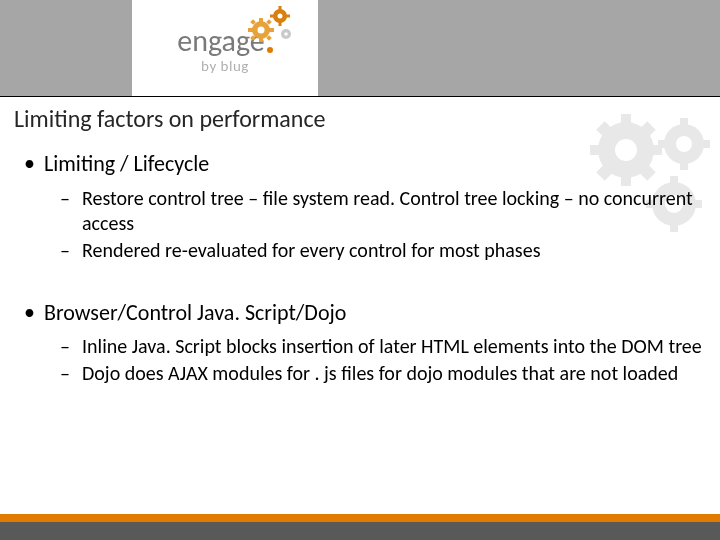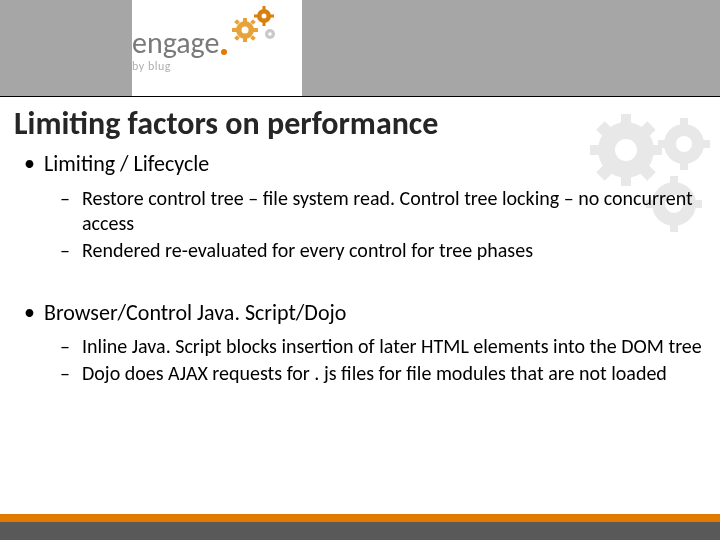--- a/index.html
+++ b/index.html
@@ -1,26 +1,26 @@
 <!DOCTYPE html>
 <html><head>
 <meta charset="utf-8">
 <style>
   html,body{margin:0;padding:0;width:720px;height:540px;font-family:Calibri,Arial,sans-serif;background:#fff;color:#000;overflow:hidden;position:relative}
   .header-bar{position:absolute;top:0;left:0;right:0;height:96px}
   .bg-grey-left{position:absolute;left:0;top:0;width:132px;height:96px;background:#a6a6a6}
   .bg-grey-right{position:absolute;left:302px;top:0;right:0;height:96px;background:#a6a6a6}
-  .logo-box{position:absolute;left:132px;top:0;width:170px;height:96px;background:#fff;display:flex;flex-direction:column;align-items:flex-start;justify-content:center}
+  .logo-box{position:absolute;left:132px;top:0;width:186px;height:96px;background:#fff;display:flex;flex-direction:column;align-items:center;justify-content:center}
   .logo-text{display:flex;align-items:flex-end;gap:0}
   .engage-word{font-size:30px;font-weight:400;color:#7a7a7a;letter-spacing:0}
   .engage-dot{width:6px;height:6px;background:#e07b00;border-radius:50%;margin-left:2px;margin-bottom:6px}
   .gears-small{position:absolute;top:4px;right:22px}
-  .byblug{font-size:12px;color:#b0b0b0;margin-top:-2px;letter-spacing:0.5px}
+  .byblug{font-size:15px;color:#b0b0b0;margin-top:-2px;letter-spacing:0.5px}
   .hline{position:absolute;left:0;right:0;top:96px;height:1px;background:#000}
-  .title{position:absolute;left:14px;top:104px;font-size:32px;font-weight:700;color:#262626}
+  .title{position:absolute;left:14px;top:104px;font-size:24px;font-weight:400;color:#262626}
   .content{position:absolute;left:14px;top:144px;right:14px;font-size:22px;color:#000;line-height:1.25}
   .l1{margin:6px 0 8px 10px;display:flex}
   .l1 .b{width:20px;flex:none}
   .l1 .t{flex:1}
   .l2{margin:2px 0 2px 46px;display:flex;font-size:20px}
   .l2 .b{width:22px;flex:none}
   .l2 .t{flex:1}
   .gap{height:28px}
   .footer{position:absolute;left:0;right:0;bottom:0;height:18px;background:#595959}
   .footer .orange{position:absolute;left:0;right:0;top:-8px;height:8px;background:#e07b00}
@@ -109,32 +109,32 @@
   <div class="l1">
     <span class="b">•</span>
     <span class="t">Limiting / Lifecycle</span>
   </div>
   <div class="l2">
     <span class="b">–</span>
     <span class="t">Restore control tree – file system read. Control tree locking – no concurrent access</span>
   </div>
   <div class="l2">
     <span class="b">–</span>
-    <span class="t">Rendered re-evaluated for every control for tree phases</span>
+    <span class="t">Rendered re-evaluated for every control for most phases</span>
   </div>
   <div class="gap"></div>
   <div class="l1">
     <span class="b">•</span>
     <span class="t">Browser/Control Java. Script/Dojo</span>
   </div>
   <div class="l2">
     <span class="b">–</span>
     <span class="t">Inline Java. Script blocks insertion of later HTML elements into the DOM tree</span>
   </div>
   <div class="l2">
     <span class="b">–</span>
-    <span class="t">Dojo does AJAX requests for . js files for file modules that are not loaded</span>
+    <span class="t">Dojo does AJAX modules for . js files for dojo modules that are not loaded</span>
   </div>
 </div>
 
 <div class="footer">
   <div class="orange"></div>
 </div>
 
 </body></html>

